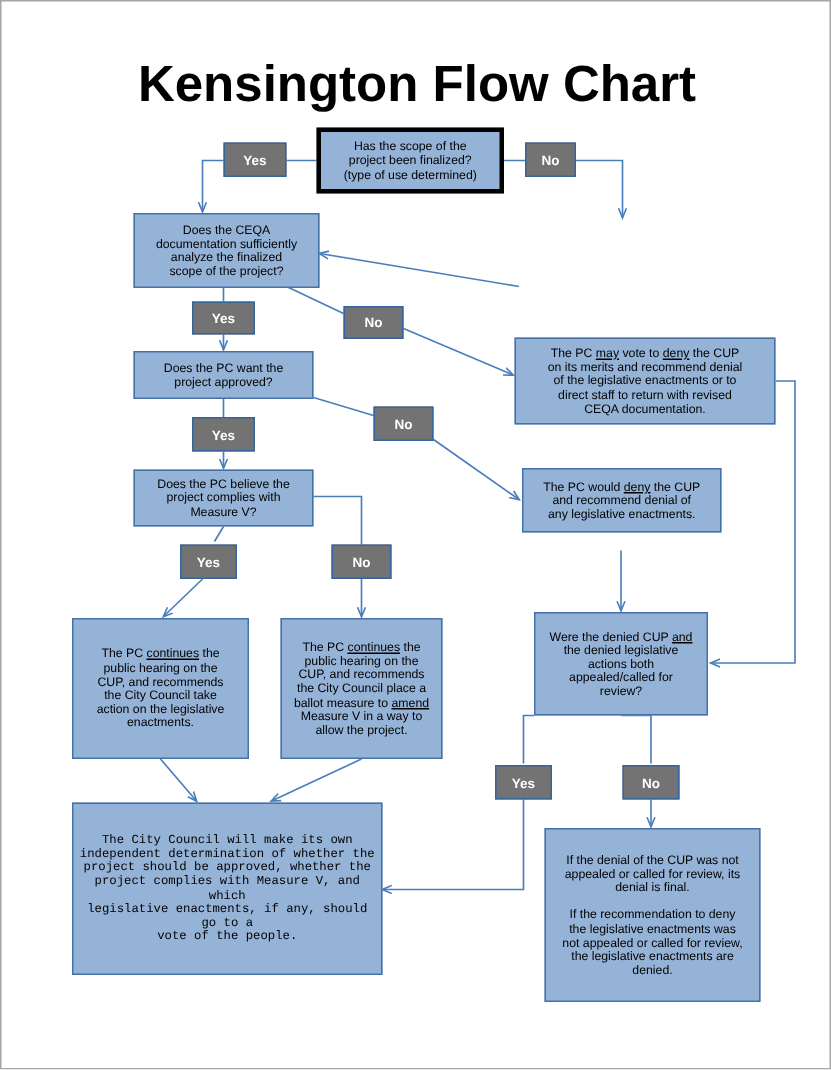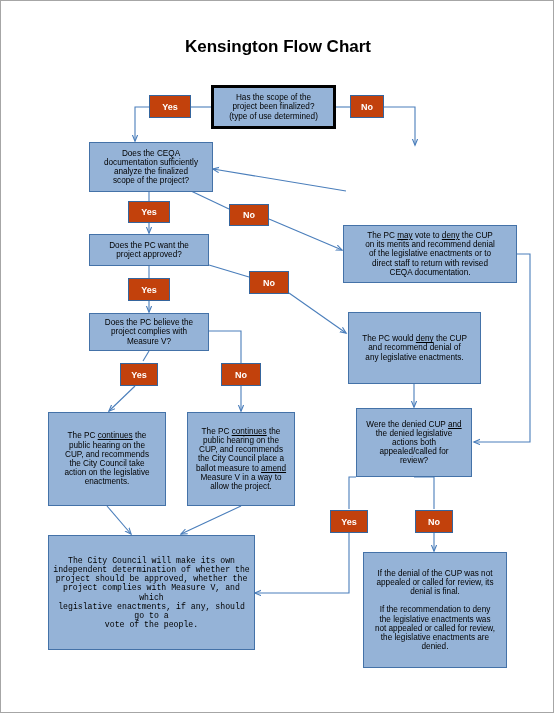--- a/index.html
+++ b/index.html
@@ -16,21 +16,21 @@
     box-sizing: border-box;
     overflow: hidden;
     font-family: "Liberation Sans", sans-serif;
   }
   #title {
     position: absolute;
     left: 0;
     top: 36px;
     width: 554px;
     text-align: center;
-    font-size: 17px;
+    font-size: 34px;
     font-weight: bold;
     color: #000000;
     letter-spacing: 0px;
   }
   svg#wires {
     position: absolute;
     left: 0;
     top: 0;
     width: 554px;
     height: 713px;
@@ -49,21 +49,21 @@
     line-height: 1.12;
     padding: 2px 3px;
     font-size: 8.2px;
   }
   .node.thick {
     border: 3px solid #000000;
   }
   .label {
     position: absolute;
     box-sizing: border-box;
-    background: #c2410c;
+    background: #737373;
     border: 1px solid #35659d;
     color: #ffffff;
     display: flex;
     align-items: center;
     justify-content: center;
     text-align: left;
     font-size: 9px;
     font-weight: bold;
   }
   .node .txt { display: block; width: 100%; }
@@ -165,21 +165,21 @@
   </div>
 
   <div class="node" style="left:88px; top:312px; width:120px; height:38px;">
     <span class="txt">
       <span>Does the PC believe the</span><br>
       <span>project complies with</span><br>
       <span>Measure V?</span>
     </span>
   </div>
 
-  <div class="node" style="left:347px; top:311px; width:133px; height:72px;">
+  <div class="node" style="left:347px; top:311px; width:133px; height:43px;">
     <span class="txt">
       <span><span>The PC would </span><u>deny</u><span> the CUP</span></span><br>
       <span>and recommend denial of</span><br>
       <span>any legislative enactments.</span>
     </span>
   </div>
 
   <div class="node" style="left:47px; top:411px; width:118px; height:94px;">
     <span class="txt">
       <span><span>The PC </span><u>continues</u><span> the</span></span><br>

